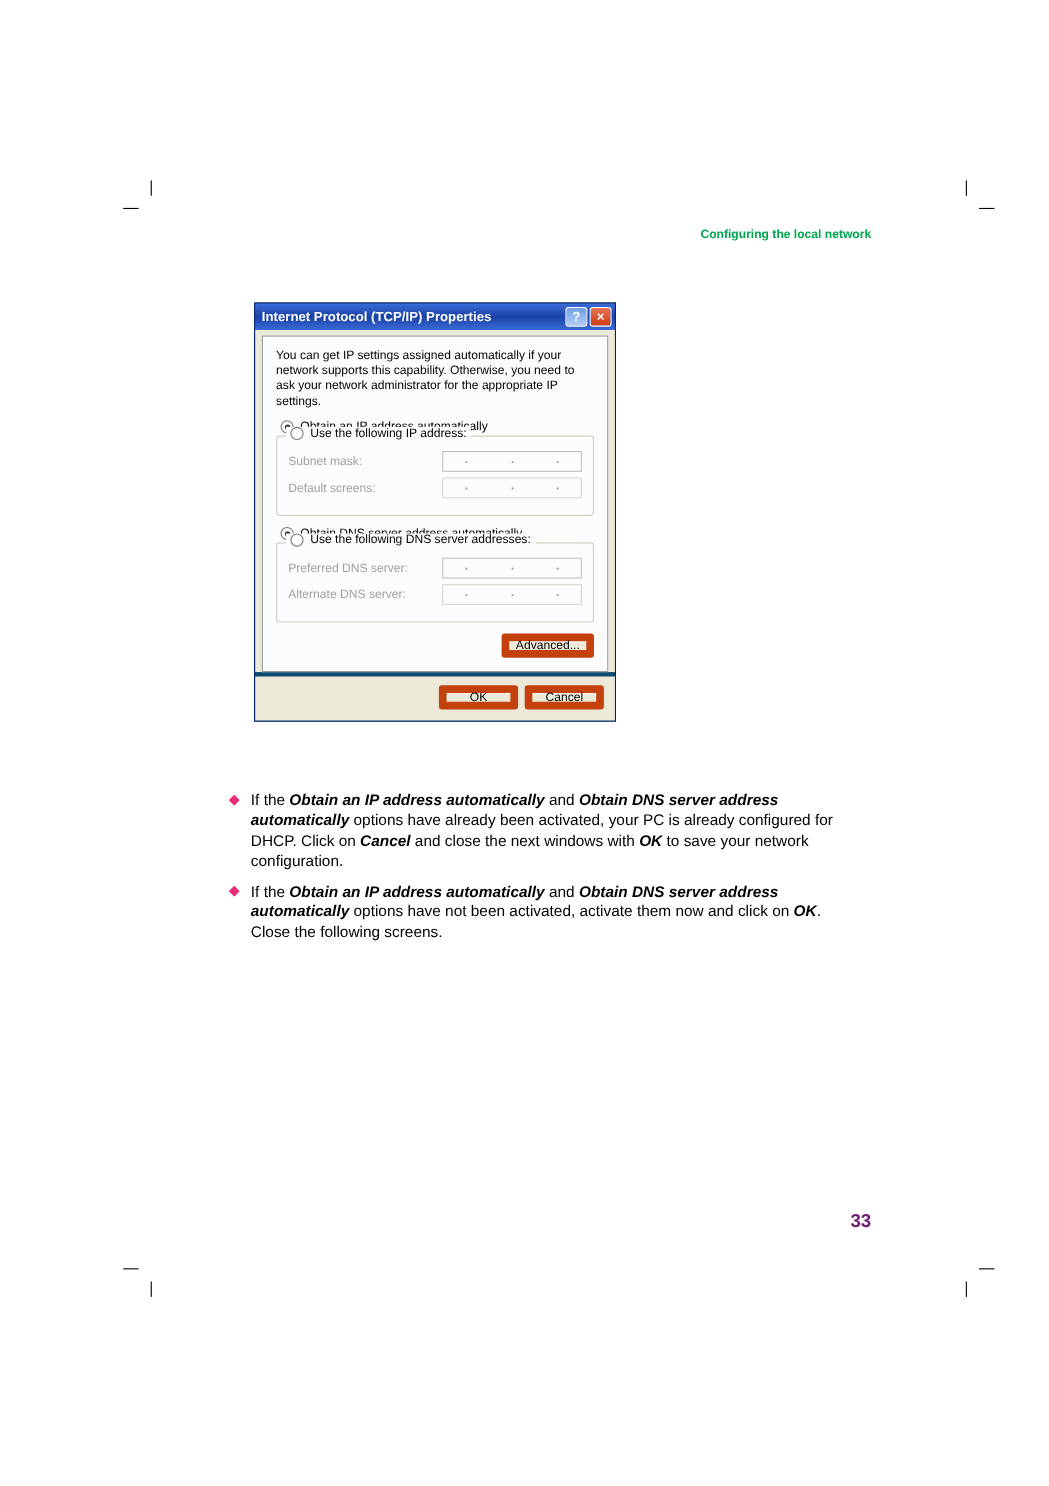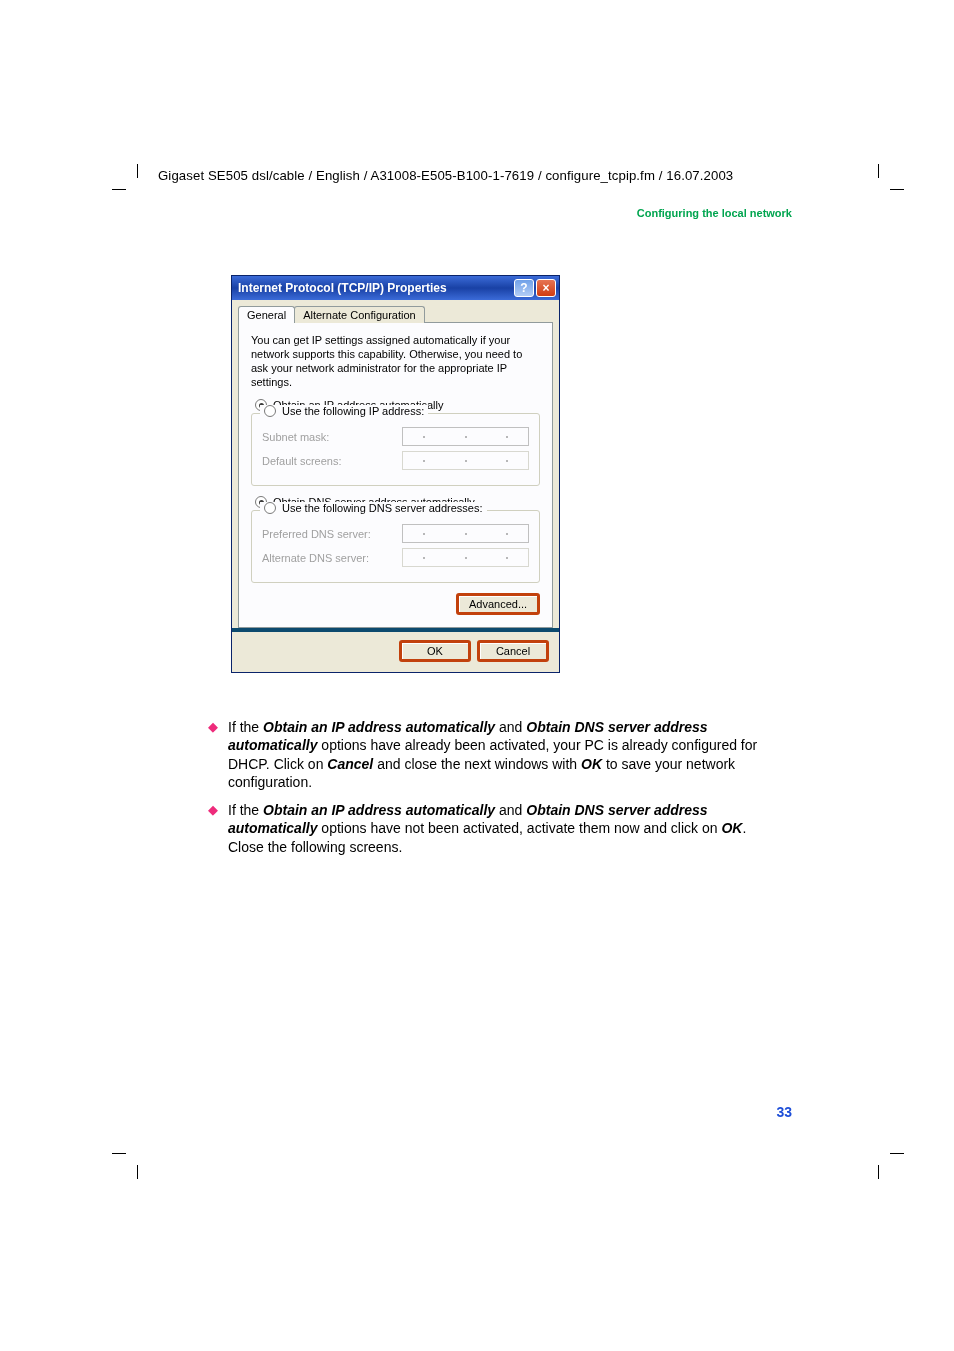--- a/index.html
+++ b/index.html
@@ -37,66 +37,61 @@
   .fieldset { border: 1px solid #d0d0bf; border-radius: 3px; padding: 8px 10px 10px 10px; margin: 2px 0 10px 0; position: relative; }
   .fieldset .legend-radio { position: absolute; top: -9px; left: 8px; background: #fcfcfe; padding: 0 4px; display:flex; align-items:center; gap:6px; font-size:11px; }
 
   .form-row { display: flex; align-items: center; margin: 5px 0; }
   .form-label { width: 155px; font-size: 11px; color: #a0a0a0; }
   .ip-input { width: 140px; height: 19px; border: 1px solid #c0c0c0; background: #fcfcfe; display:flex; align-items:center; justify-content:space-around; color:#a0a0a0; font-size:11px; }
   .ip-input span { display:inline-block; width: 2px; height: 2px; background:#a0a0a0; border-radius:50%; }
 
   .btnrow { display: flex; justify-content: flex-end; gap: 6px; margin-top: 4px; }
   .btnrow.outer { padding: 8px 10px 10px 10px; background: #ece9d8; }
-  .winbtn { min-width: 72px; height: 22px; background: #ece9d8; border: 3px solid #c2410c; border-radius: 3px; font-size: 11px; font-family: Tahoma, Arial, sans-serif; display:flex; align-items:center; justify-content:center; box-shadow: inset 1px 1px 0 #fff; }
+  .winbtn { min-width: 72px; height: 22px; background: #ece9d8; border: 7px solid #c2410c; border-radius: 3px; font-size: 11px; font-family: Tahoma, Arial, sans-serif; display:flex; align-items:center; justify-content:center; box-shadow: inset 1px 1px 0 #fff; }
 
   
   .body-list { position: absolute; left: 208px; top: 718px; width: 574px; }
   .body-list li { list-style: none; display: flex; gap: 10px; margin-bottom: 9px; font-size: 14px; line-height: 1.32; }
   .diamond { color: #ee2b7b; font-size: 13px; line-height: 1.4; }
   .li-text { flex: 1; }
   .bi { font-weight: bold; font-style: italic; }
 
-  .page-num { position: absolute; bottom: 231px; right: 162px; color: #1d4ed8; font-weight: bold; font-size: 14px; }
+  .page-num { position: absolute; bottom: 231px; right: 162px; color: #701a75; font-weight: bold; font-size: 17px; }
 </style>
 </head>
 <body>
 
 <div class="page">
 
   <div class="crop h" style="left:112px; top:189px;"></div>
   <div class="crop v" style="left:137px; top:164px;"></div>
   <div class="crop h" style="right:50px; top:189px;"></div>
   <div class="crop v" style="right:75px; top:164px;"></div>
   <div class="crop h" style="left:112px; bottom:197px;"></div>
   <div class="crop v" style="left:137px; bottom:172px;"></div>
   <div class="crop h" style="right:50px; bottom:197px;"></div>
   <div class="crop v" style="right:75px; bottom:172px;"></div>
 
-  <div class="header-line">Gigaset SE505 dsl/cable / English / A31008-E505-B100-1-7619 / configure_tcpip.fm / 16.07.2003</div>
   <div class="section-title">Configuring the local network</div>
 
   <div class="dialog">
     <div class="titlebar">
       <div class="titlebar-text">Internet Protocol (TCP/IP) Properties</div>
       <div class="titlebar-btns">
         <div class="tbtn">
             <span>?</span>
           </div>
         <div class="tbtn close">
             <span>×</span>
           </div>
       </div>
     </div>
 
     <div class="tabstrip">
-      <div class="tabs">
-        <div class="tab active"><span>General</span></div>
-        <div class="tab"><span>Alternate Configuration</span></div>
-      </div>
       <div class="tabpanel">
         <div class="intro">You can get IP settings assigned automatically if your network supports this capability. Otherwise, you need to ask your network administrator for the appropriate IP settings.</div>
 
         <div class="radio-row">
           <span class="radio checked"></span>
           <span>Obtain an IP address automatically</span>
         </div>
 
         <div class="fieldset">
           <div class="legend-radio">

